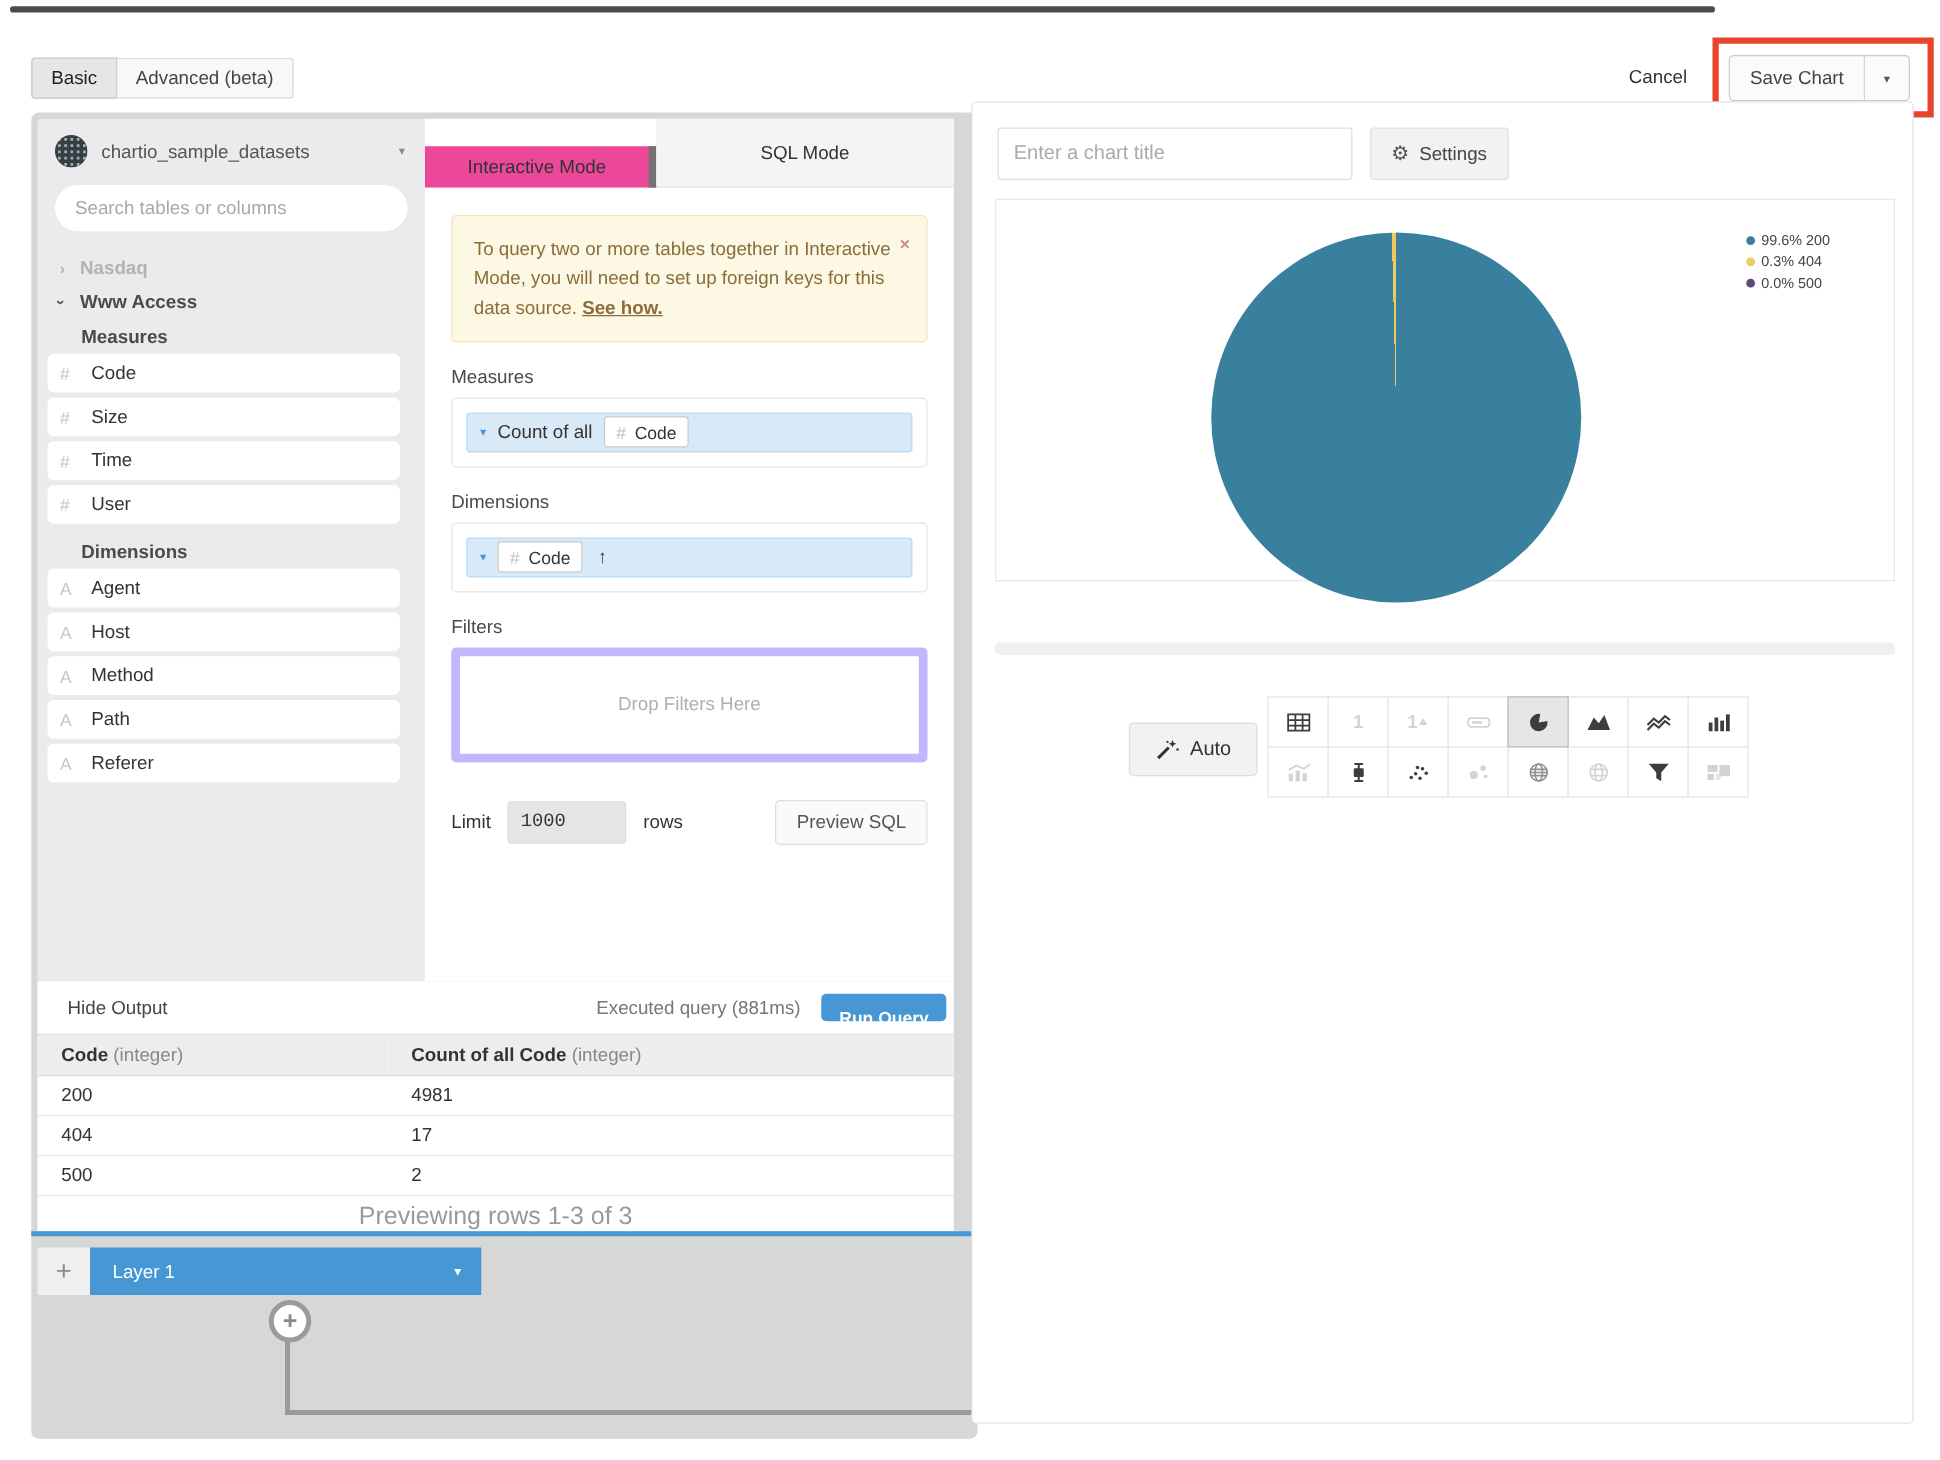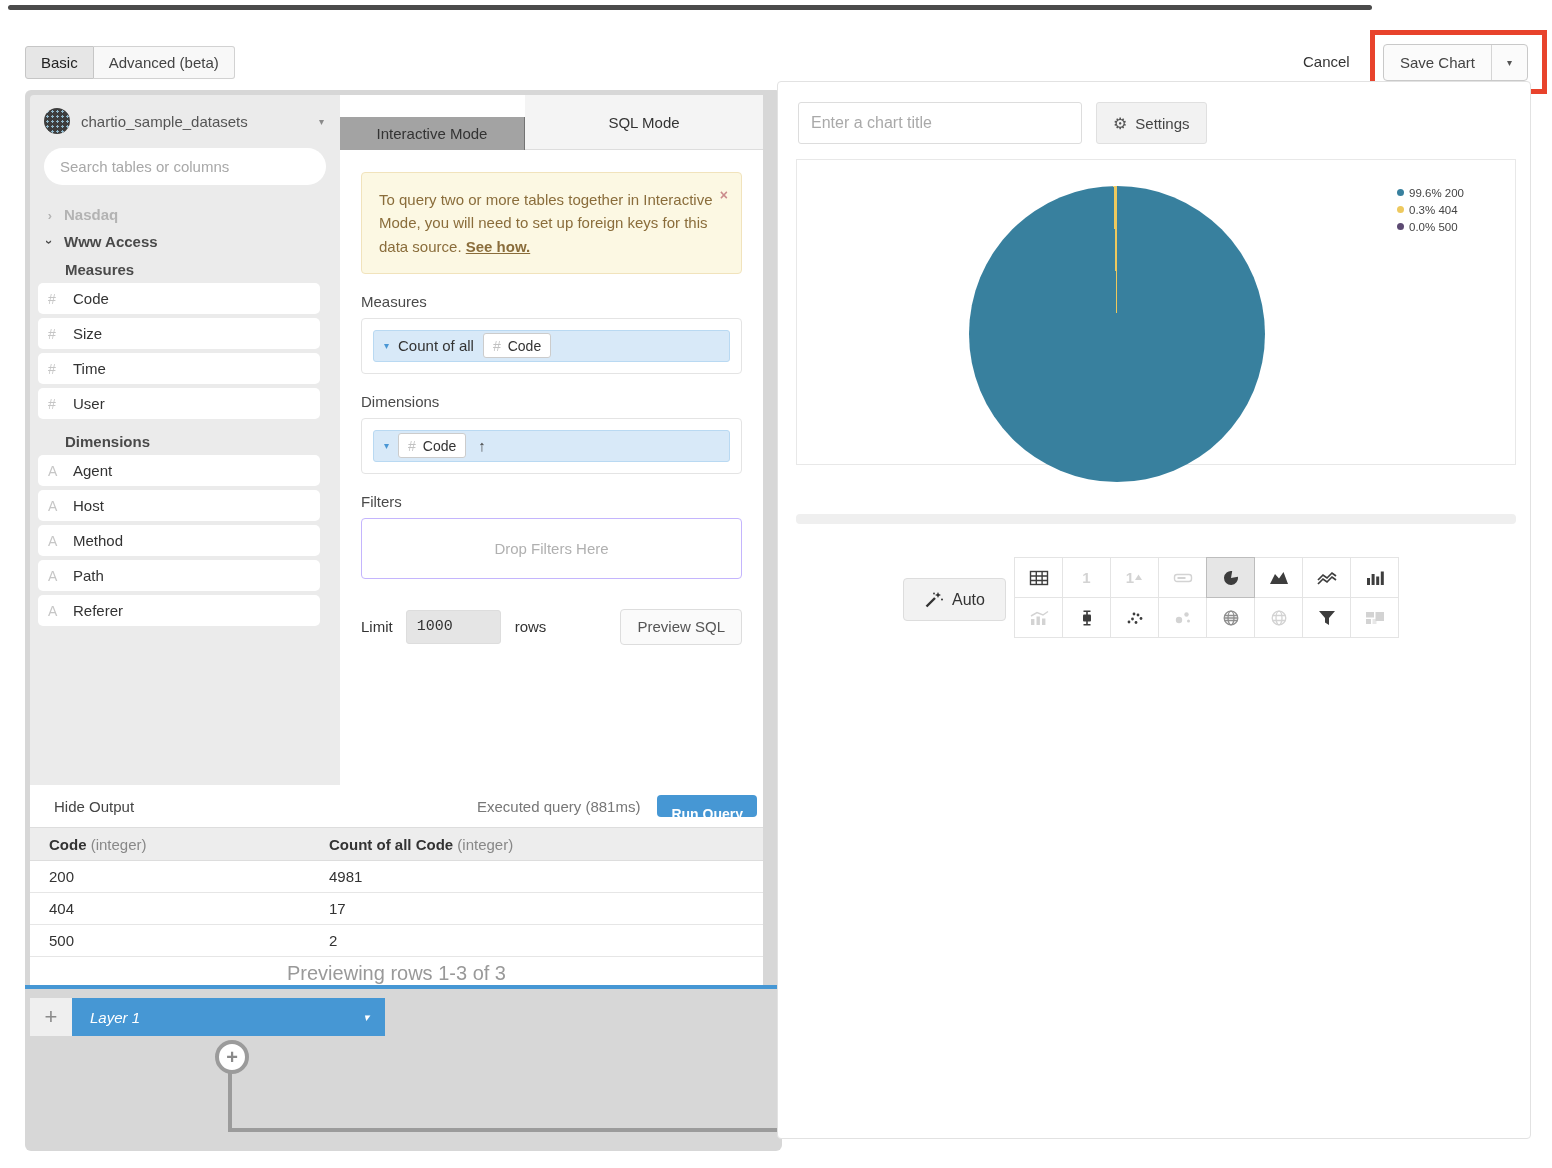--- a/index.html
+++ b/index.html
@@ -41,34 +41,34 @@
   .tree-sublabel { font-size:15px; font-weight:bold; color:#4a4a4a; padding-left:35px; margin-top:6px; margin-bottom:5px; }
   .field-pill { display:flex; align-items:center; background:#fff; border-radius:5px; height:31px; margin:4px 20px 4px 8px; padding:0 10px; cursor:grab; }
   .field-icon { width:17px; color:#c6c6c6; font-size:14px; }
   .field-label { margin-left:8px; font-size:15px; color:#333; }
   #tree { margin-top:16px; }
 
   
   #query-panel { left:315px; top:5px; width:423px; height:690px; background:#fff; overflow:hidden; }
   #query-tabs { display:flex; height:55px; border-bottom:1px solid #ddd; }
   .q-tab { display:flex; align-items:center; justify-content:center; font-size:15px; color:#333; cursor:pointer; }
-  #tab-interactive { width:185px; background:#a3a3a3; border-right:1px solid #737373; margin-bottom:-1px;margin-top:22px; }
+  #tab-interactive { width:185px; background:#ec4899; border-right:6px solid #737373; margin-bottom:-1px;margin-top:22px; }
   #tab-sql { flex:1; background:#f4f4f4; }
   #query-body { padding:0 21px; }
   #notice { margin-top:22px; background:#fcf8e3; border:1px solid #f1e3bc; border-radius:4px; padding:15px 17px; font-size:15px; line-height:1.55; color:#8a6d3b; position:relative; }
   #notice-close { position:absolute; top:12px; right:13px; color:#cb8d8d; font-size:14px; font-weight:bold; cursor:pointer; }
   #notice-link { display:inline-block; font-weight:bold; text-decoration:underline; color:#8a6d3b; cursor:pointer; }
   .section-label { font-size:15px; color:#4a4a4a; margin-top:19px; margin-bottom:8px; }
   .drop-box { border:1px solid #e4e4e4; border-radius:4px; padding:11px; }
   .blue-pill { display:flex; align-items:center; height:32px; background:#d8e9f8; border:1px solid #b9d9f2; border-radius:3px; padding:0 10px; cursor:pointer; }
   .pill-caret { color:#4a96d4; font-size:10px; margin-right:9px; }
   .chip { display:inline-flex; align-items:center; height:25px; background:#fff; border:1px solid #ccc; border-radius:3px; padding:0 9px; font-size:14px; }
   .chip .hash { color:#c2c2c2; margin-right:7px; }
   .sort-arrow { margin-left:12px; font-size:15px; color:#444; }
-  #filters-box { border:1px solid #c4b5fd; border-radius:4px; height:61px; display:flex; align-items:center; justify-content:center; font-size:15px; color:#b0b0b0; }
+  #filters-box { border:7px solid #c4b5fd; border-radius:4px; height:92px; display:flex; align-items:center; justify-content:center; font-size:15px; color:#b0b0b0; }
   #limit-row { display:flex; align-items:center; margin-top:30px; font-size:15px; color:#333; }
   #limit-input { width:95px; height:34px; margin-left:13px; background:#e5e5e5; border:1px solid #ddd; border-radius:3px; padding:0 10px; font-size:15px; color:#333; font-family:Liberation Mono, monospace; }
   #limit-rows { margin-left:14px; }
   #preview-sql-btn { margin-left:auto; height:36px; padding:0 16px; background:#fafafa; border:1px solid #ddd; border-radius:4px; font-size:15px; color:#555; cursor:pointer; font-family:inherit; }
 
   
   #output-panel { left:5px; top:695px; width:733px; height:200px; background:#fff; overflow:hidden; }
   #output-header { height:42px; display:flex; align-items:center; padding:0 6px 0 24px; }
   #hide-output { font-size:15px; color:#444; cursor:pointer; }
   #exec-status { margin-left:auto; font-size:15px; color:#777; }
@@ -77,21 +77,21 @@
   #result-table th { background:#ededed; border-top:1px solid #ddd; border-bottom:1px solid #ddd; text-align:left; font-weight:bold; height:33px; padding-left:19px; color:#333; }
   #result-table th .coltype { font-weight:normal; color:#888; }
   #result-table td { height:32px; border-bottom:1px solid #e6e6e6; padding-left:19px; color:#333; }
   .col1 { width:280px; }
   #table-footer { text-align:center; font-size:20px; color:#999; padding-top:5px; }
   #blue-divider { left:0; top:895px; width:757px; height:4px; }
 
   
   #layer-bar { left:5px; top:908px; height:38px; display:flex; }
   #layer-add { width:42px; background:#efefef; display:flex; align-items:center; justify-content:center; color:#8a8a8a; font-size:22px; cursor:pointer; }
-  #layer-tab { width:313px; display:flex; align-items:center; color:#fff; font-size:15px; padding-left:18px; cursor:pointer;font-style:italic; }
+  #layer-tab { width:313px; display:flex; align-items:center; color:#fff; font-size:15px; padding-left:18px; cursor:pointer; }
   #layer-caret { margin-left:auto; margin-right:16px; font-size:11px; }
   #node-circle { left:190px; top:950px; width:34px; height:34px; border:4px solid #9b9b9b; border-radius:50%; background:#fff; display:flex; align-items:center; justify-content:center; color:#8a8a8a; font-size:20px; font-weight:bold; cursor:pointer; z-index:2; }
   #conn-v { left:203px; top:983px; width:4px; height:57px; background:#9b9b9b; }
   #conn-h { left:203px; top:1038px; width:554px; height:4px; background:#9b9b9b; }
 
   
   #chart-card { left:777px; top:81px; width:754px; height:1058px; background:#fff; border:1px solid #e2e2e2; border-radius:4px; }
   #chart-title-input { position:absolute; left:20px; top:20px; width:284px; height:42px; border:1px solid #ddd; border-radius:3px; padding:0 12px; font-size:16px; color:#333; font-family:inherit; }
   #chart-title-input::placeholder { color:#a9a9a9; }
   #settings-btn { position:absolute; left:318px; top:20px; height:42px; padding:0 16px; background:#f2f2f2; border:1px solid #e0e0e0; border-radius:3px; display:flex; align-items:center; gap:8px; font-size:15px; color:#444; cursor:pointer; }

